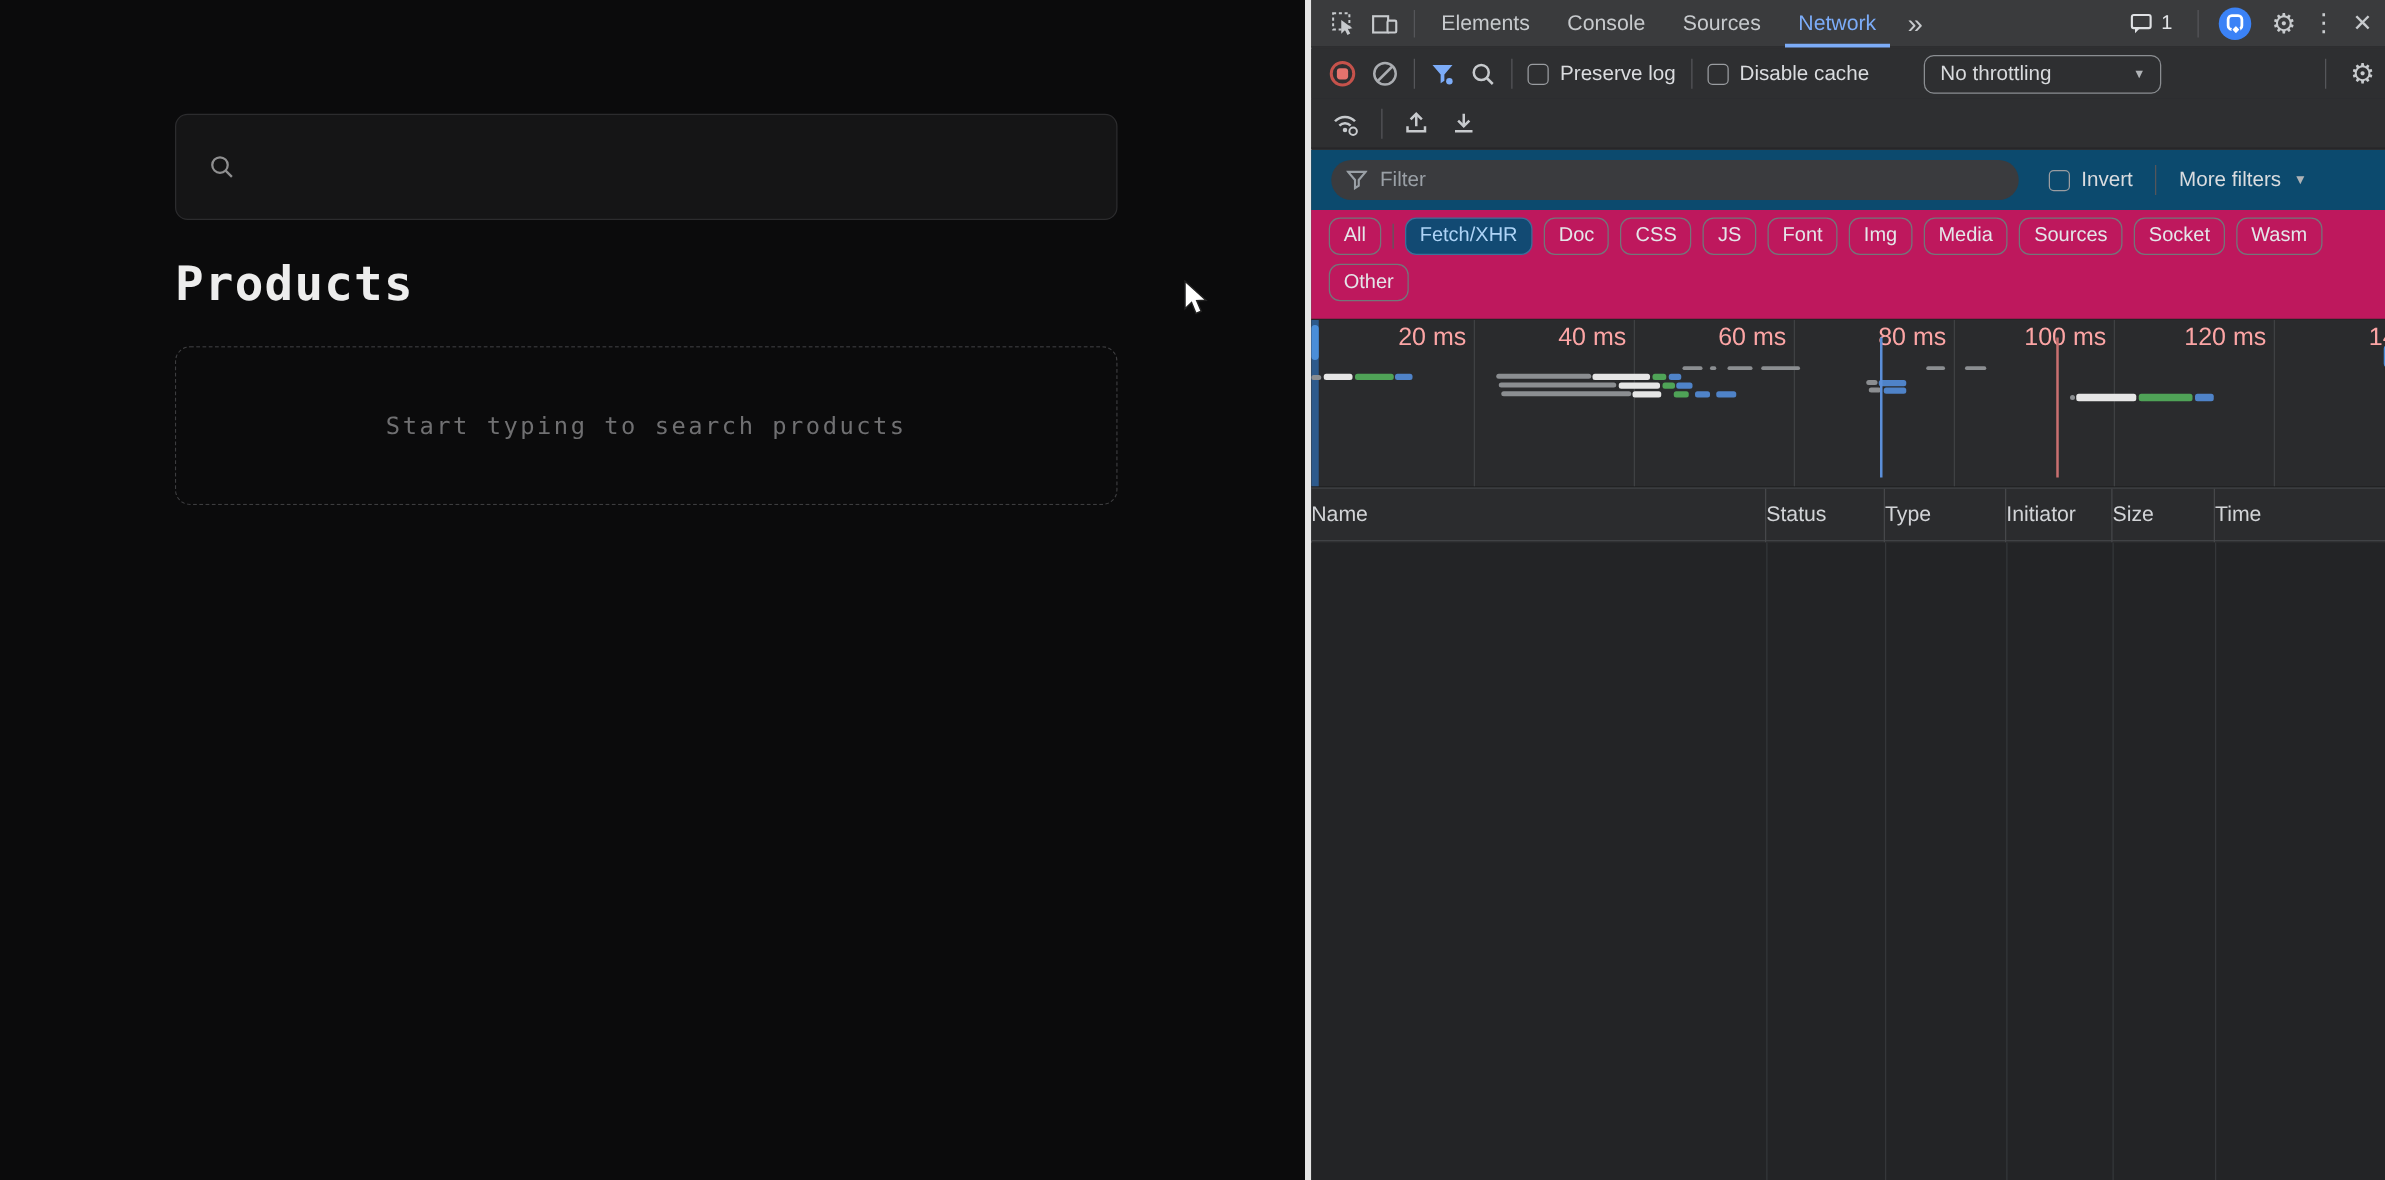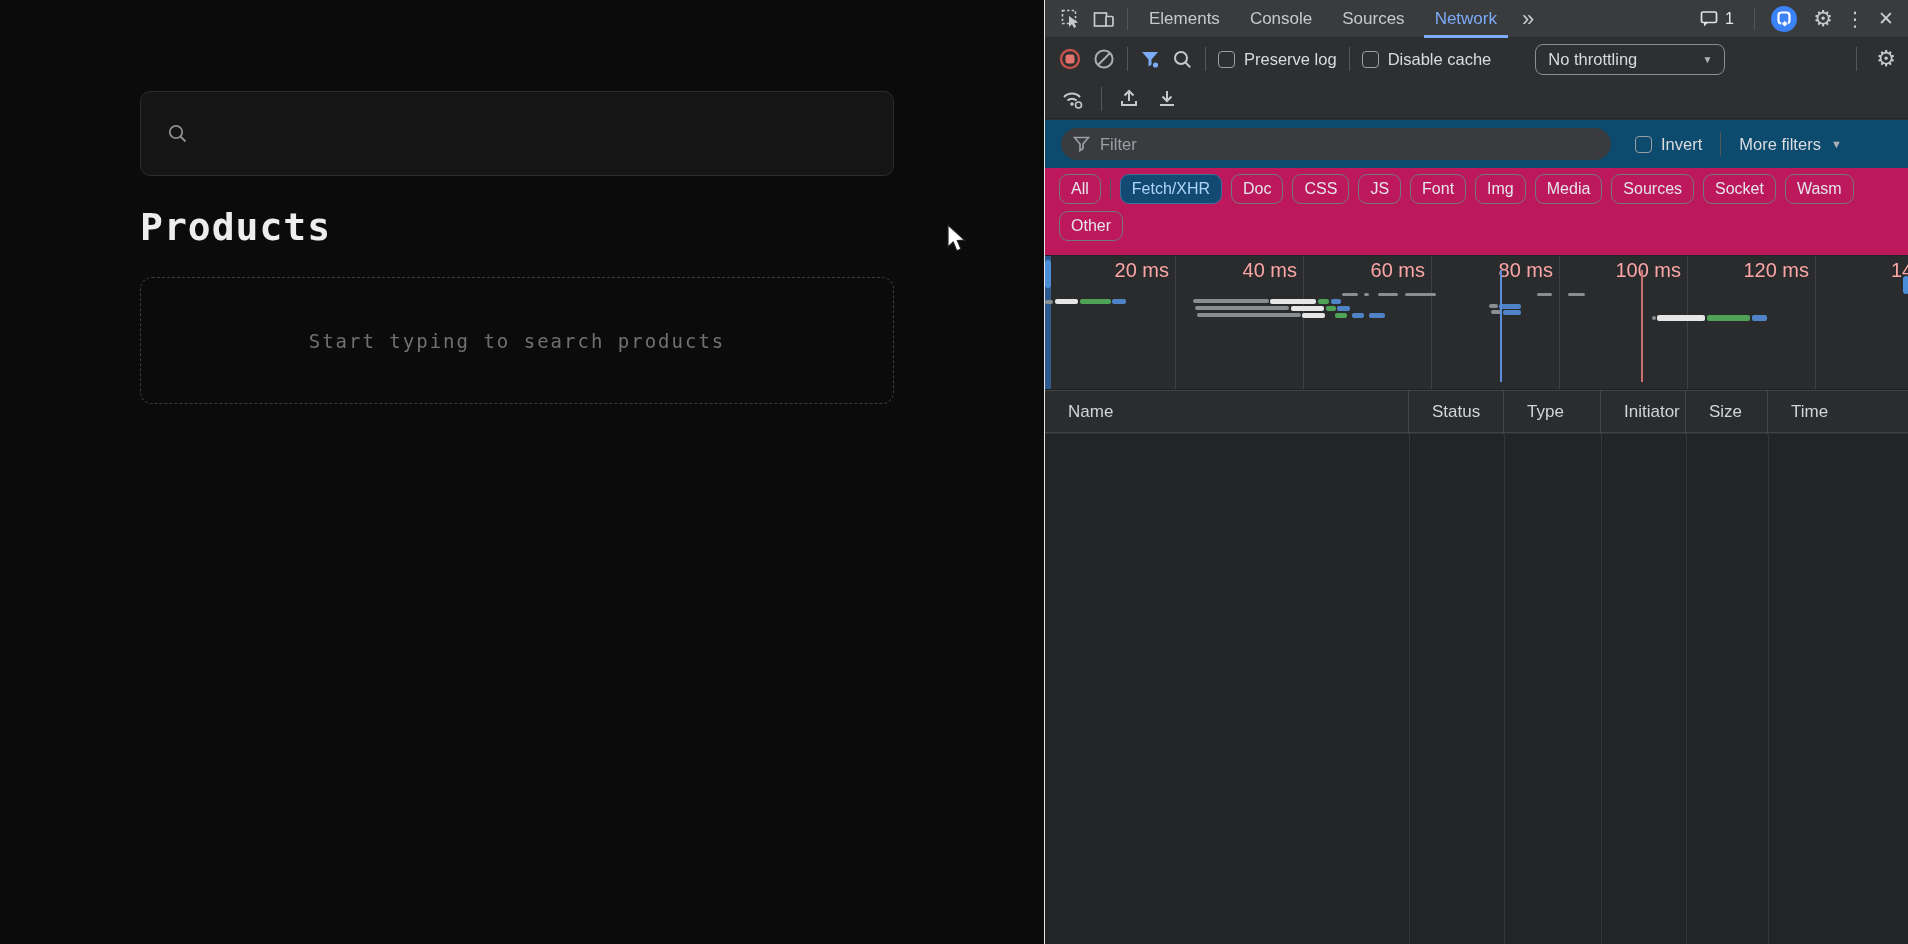--- a/index.html
+++ b/index.html
@@ -19,21 +19,21 @@
   .search-box input::placeholder { color:#8f8f90; }
   .page h1 { position:absolute; left:140px; top:205px; font-size:38px; font-weight:bold;
     color:#ededed; letter-spacing:1px; }
   .empty-box { position:absolute; left:140px; top:277px; width:754px; height:127px;
     border:1px dashed #3d3d3f; border-radius:12px; display:flex; align-items:center; justify-content:center; }
   .empty-box span { color:#707072; font-size:19px; letter-spacing:2px; }
   .cursor { position:absolute; left:946px; top:224px; }
 
   
   .devtools { position:absolute; left:1044px; top:0; width:864px; height:944px;
-    background:#2e2f31; color:#d5d7da; font-size:16px; border-left:1px solid #e5e5e5;text-decoration:underline; }
+    background:#2e2f31; color:#d5d7da; font-size:16px; border-left:5px solid #e5e5e5;text-decoration:underline; }
   .icon-btn { display:flex; align-items:center; justify-content:center; flex:none; cursor:default; }
   .vsep { width:1px; height:24px; background:#55565a; flex:none; }
 
   
   .dt-tabbar { position:absolute; left:0; top:0; width:864px; height:38px; background:#3a3b3d;
     display:flex; align-items:center; border-bottom:1px solid #2a2b2c; padding-left:10px; }
   .dt-tabbar .vsep { height:22px; margin:0 6px; }
   .tab { height:38px; line-height:38px; padding:0 15px; color:#c7cacd; font-size:17px; position:relative; }
   .tab.active { color:#7cacf8; }
   .tab.active::after { content:""; position:absolute; left:4px; right:4px; bottom:0; height:3px; background:#7cacf8; }
@@ -87,21 +87,21 @@
   .time-label.left { text-align:left; width:30px; }
   .wbar { position:absolute; border-radius:2px; }
   .marker { position:absolute; top:14px; height:112px; width:2px; }
   .sel-strip { position:absolute; left:0; top:0; width:6px; height:134px; background:#2d5a8c; }
   .sel-grip { position:absolute; left:0; top:4px; width:6px; height:28px; background:#4a8ed9; border-radius:3px; }
   .sel-grip.right { left:auto; right:0; top:20px; height:18px; }
 
   
   .dt-thead { position:absolute; left:0; top:390px; width:864px; height:43px; background:#2b2c2e;
     display:flex; border-top:1px solid #404245; border-bottom:1px solid #404245; }
-  .th { height:43px; line-height:41px; padding-left:23px; font-size:17px; color:#d2d4d7;
+  .th { height:43px; line-height:41px; padding-left:0; font-size:17px; color:#d2d4d7;
     border-right:1px solid #46474a; flex:none; }
   .th:last-child { border-right:none; }
   .dt-tbody { position:absolute; left:0; top:434px; width:864px; height:510px; background:#232426; }
   .col-rule { position:absolute; top:0; bottom:0; width:1px; background:#35373a; }
 
   svg { display:block; }
 </style>
 </head>
 <body>
 

